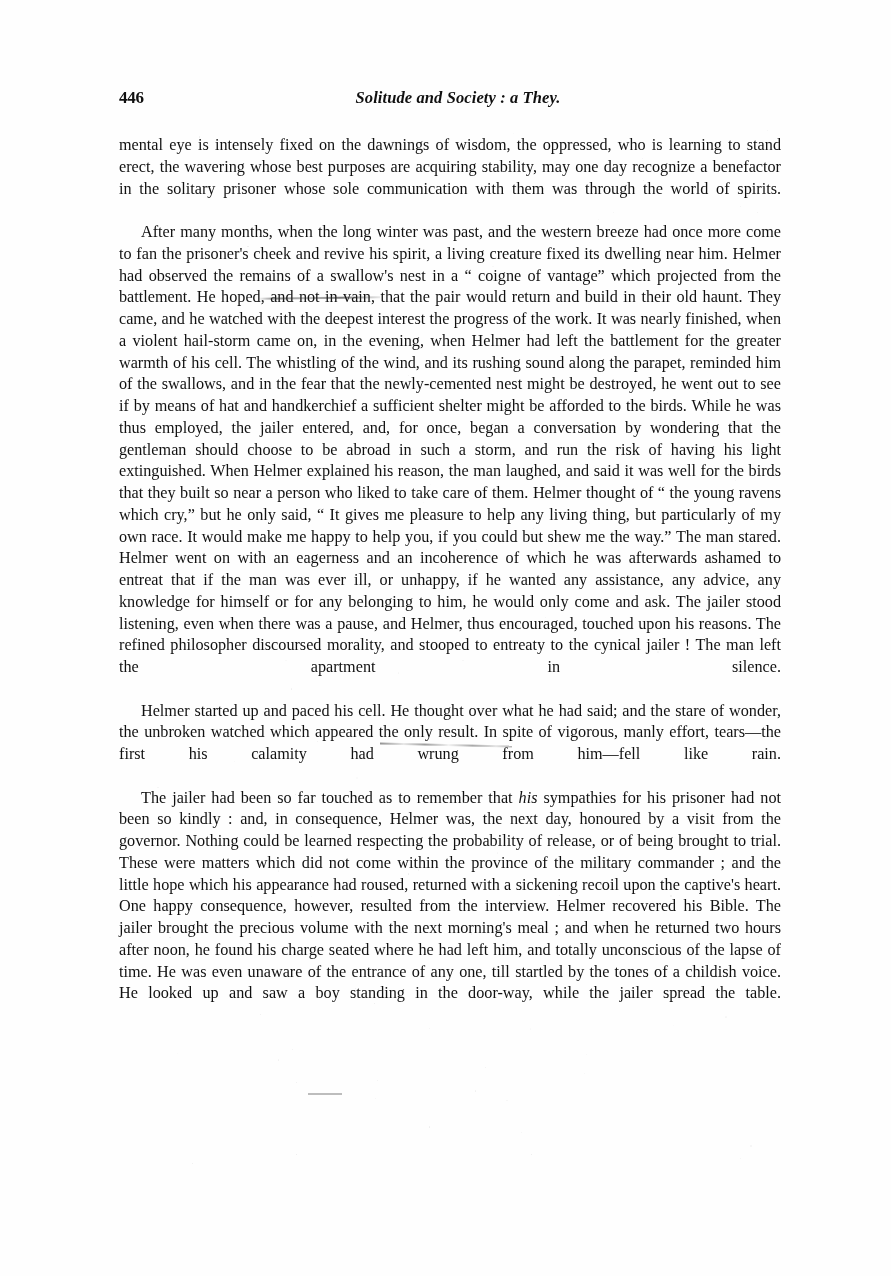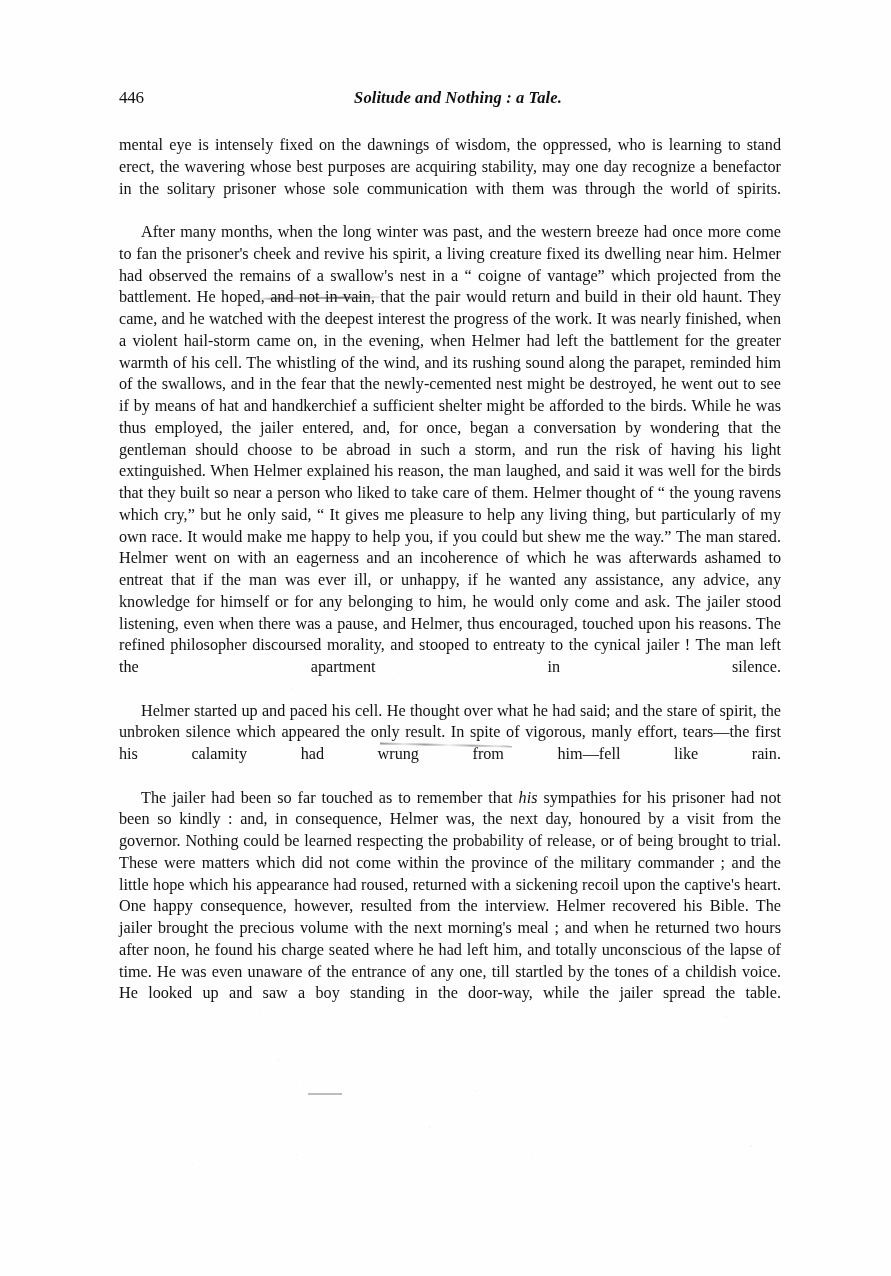--- a/index.html
+++ b/index.html
@@ -25,21 +25,21 @@
     left: 119px;
     width: 662px;
     height: 24px;
   }
 
   .folio {
     position: absolute;
     left: 0;
     top: 0;
     font-size: 17px;
-    font-weight: normal;
+    font-weight: bold;
     letter-spacing: -0.2px;
     color: #101010;
   }
 
   .head-title {
     position: absolute;
     left: 0;
     top: 0;
     width: 662px;
     text-align: center;
@@ -138,30 +138,30 @@
     pointer-events: none;
   }
 </style>
 </head>
 <body>
 
 <div class="page">
 
   <div class="running-head">
     <span class="folio">446</span>
-    <span class="head-title">Solitude and Nothing : a Tale.</span>
+    <span class="head-title">Solitude and Society : a They.</span>
   </div>
 
   <div class="textblock">
 
     <p class="para">mental eye is intensely fixed on the dawnings of wisdom, the oppressed, who is learning to stand erect, the wavering whose best purposes are acquiring stability, may one day recognize a benefactor in the solitary prisoner whose sole communication with them was through the world of spirits.</p>
 
     <p class="para indent">After many months, when the long winter was past, and the western breeze had once more come to fan the prisoner's cheek and revive his spirit, a living creature fixed its dwelling near him. Helmer had observed the remains of a swallow's nest in a “ coigne of vantage” which projected from the battlement. He hoped, and not in vain, that the pair would return and build in their old haunt. They came, and he watched with the deepest interest the progress of the work. It was nearly finished, when a violent hail-storm came on, in the evening, when Helmer had left the battlement for the greater warmth of his cell. The whistling of the wind, and its rushing sound along the parapet, reminded him of the swallows, and in the fear that the newly-cemented nest might be destroyed, he went out to see if by means of hat and handkerchief a sufficient shelter might be afforded to the birds. While he was thus employed, the jailer entered, and, for once, began a conversation by wondering that the gentleman should choose to be abroad in such a storm, and run the risk of having his light extinguished. When Helmer explained his reason, the man laughed, and said it was well for the birds that they built so near a person who liked to take care of them. Helmer thought of “ the young ravens which cry,” but he only said, “ It gives me pleasure to help any living thing, but particularly of my own race. It would make me happy to help you, if you could but shew me the way.” The man stared. Helmer went on with an eagerness and an incoherence of which he was afterwards ashamed to entreat that if the man was ever ill, or unhappy, if he wanted any assistance, any advice, any knowledge for himself or for any belonging to him, he would only come and ask. The jailer stood listening, even when there was a pause, and Helmer, thus encouraged, touched upon his reasons. The refined philosopher discoursed morality, and stooped to entreaty to the cynical jailer ! The man left the apartment in silence.</p>
 
-    <p class="para indent">Helmer started up and paced his cell. He thought over what he had said; and the stare of spirit, the unbroken silence which appeared the only result. In spite of vigorous, manly effort, tears—the first his calamity had wrung from him—fell like rain.</p>
+    <p class="para indent">Helmer started up and paced his cell. He thought over what he had said; and the stare of wonder, the unbroken watched which appeared the only result. In spite of vigorous, manly effort, tears—the first his calamity had wrung from him—fell like rain.</p>
 
     <p class="para indent" id="para-segmented">The jailer had been so far touched as to remember that <em class="it">his</em> sympathies for his prisoner had not been so kindly : and, in consequence, Helmer was, the next day, honoured by a visit from the governor. Nothing could be learned respecting the probability of release, or of being brought to trial. These were matters which did not come within the province of the military commander ; and the little hope which his appearance had roused, returned with a sickening recoil upon the captive's heart. One happy consequence, however, resulted from the interview. Helmer recovered his Bible. The jailer brought the precious volume with the next morning's meal ; and when he returned two hours after noon, he found his charge seated where he had left him, and totally unconscious of the lapse of time. He was even unaware of the entrance of any one, till startled by the tones of a childish voice. He looked up and saw a boy standing in the door-way, while the jailer spread the table.</p>
 
 
   </div>
 
   <div class="pen-mark pen-mark-1"></div>
   <div class="pen-mark pen-mark-2"></div>
   <div class="pen-mark pen-mark-3"></div>
 

